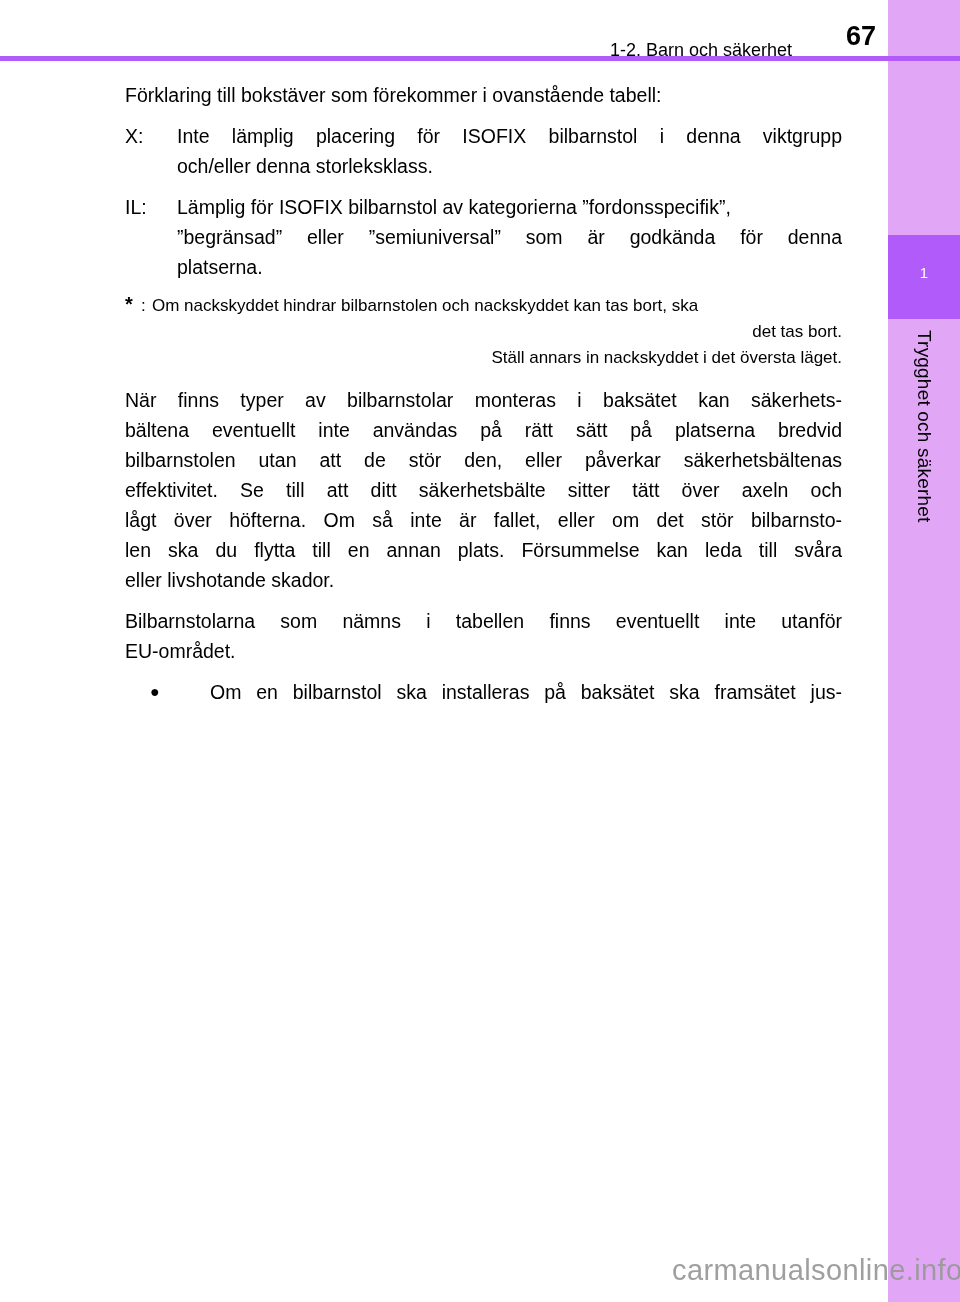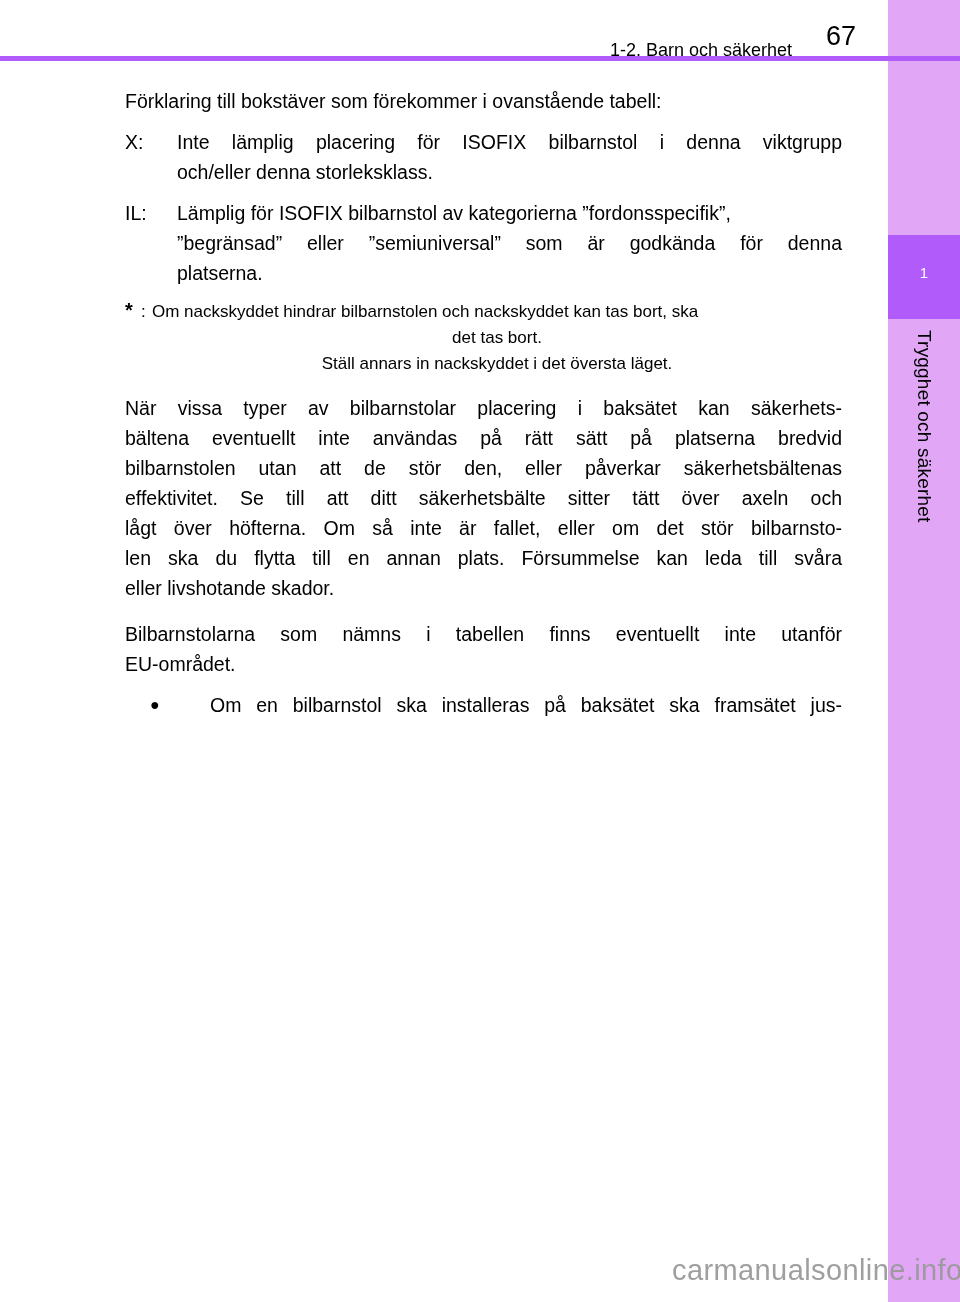--- a/index.html
+++ b/index.html
@@ -75,24 +75,24 @@
   .header-chapter {
     position: absolute;
     right: 96px;
     top: 19px;
     font-size: 18px;
     line-height: 22px;
     white-space: nowrap;
   }
   .header-page {
     position: absolute;
-    right: 32px;
+    right: 12px;
     top: 0px;
     font-size: 27px;
-    font-weight: normal;
+    font-weight: bold;
     line-height: 32px;
   }
   .header-rule {
     position: absolute;
     top: 56px;
     left: 0;
     width: 960px;
     height: 5px;
     background: #b15cfa;
   }
@@ -100,21 +100,21 @@
   
   .content {
     position: absolute;
     top: 70px;
     left: 125px;
     width: 717px;
   }
   .para {
     font-size: 19.5px;
     line-height: 30px;
-    margin: 16px 0 11px 0;
+    margin: 10px 0 11px 0;
     text-align: justify;
     text-justify: inter-word;
   }
 
   
   .defrow {
     position: relative;
     font-size: 19.5px;
     line-height: 30px;
     margin: 0 0 11px 0;
@@ -153,21 +153,21 @@
     position: absolute;
     left: 16px;
     top: 0;
     line-height: 26px;
   }
   .footnote .fline {
     display: block;
     text-align: justify;
   }
   .footnote .fline.flast {
-    text-align: center;
+    text-align: right;
   }
 
   
   .bullet {
     position: relative;
     font-size: 19.5px;
     line-height: 30px;
     margin: 0 0 11px 0;
     padding-left: 52px;
   }
@@ -255,21 +255,21 @@
 
     <div class="footnote">
       <span class="star">*</span>
       <span class="colon">:</span>
       <span class="fline">Om nackskyddet hindrar bilbarnstolen och nackskyddet kan tas bort, ska</span>
       <span class="fline flast">det tas bort.</span>
       <span class="fline flast">Ställ annars in nackskyddet i det översta läget.</span>
     </div>
 
     <p class="para">
-      <span class="ln">När vissa typer av bilbarnstolar placering i baksätet kan säkerhets-</span>
+      <span class="ln">När finns typer av bilbarnstolar monteras i baksätet kan säkerhets-</span>
       <span class="ln">bältena eventuellt inte användas på rätt sätt på platserna bredvid</span>
       <span class="ln">bilbarnstolen utan att de stör den, eller påverkar säkerhetsbältenas</span>
       <span class="ln">effektivitet. Se till att ditt säkerhetsbälte sitter tätt över axeln och</span>
       <span class="ln">lågt över höfterna. Om så inte är fallet, eller om det stör bilbarnsto-</span>
       <span class="ln">len ska du flytta till en annan plats. Försummelse kan leda till svåra</span>
       <span class="ln free">eller livshotande skador.</span>
     </p>
 
     <p class="para">
       <span class="ln">Bilbarnstolarna som nämns i tabellen finns eventuellt inte utanför</span>

